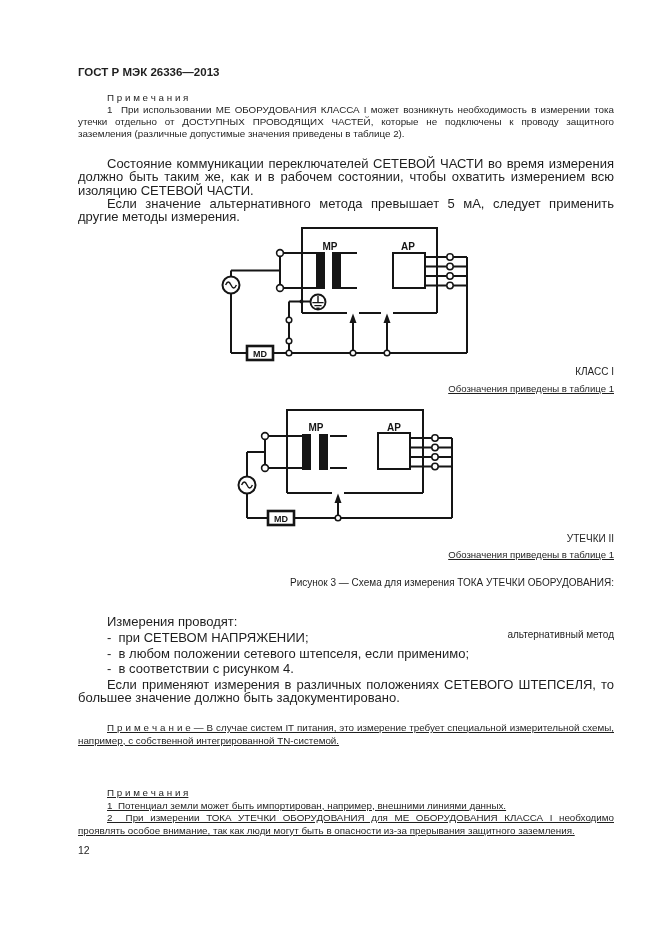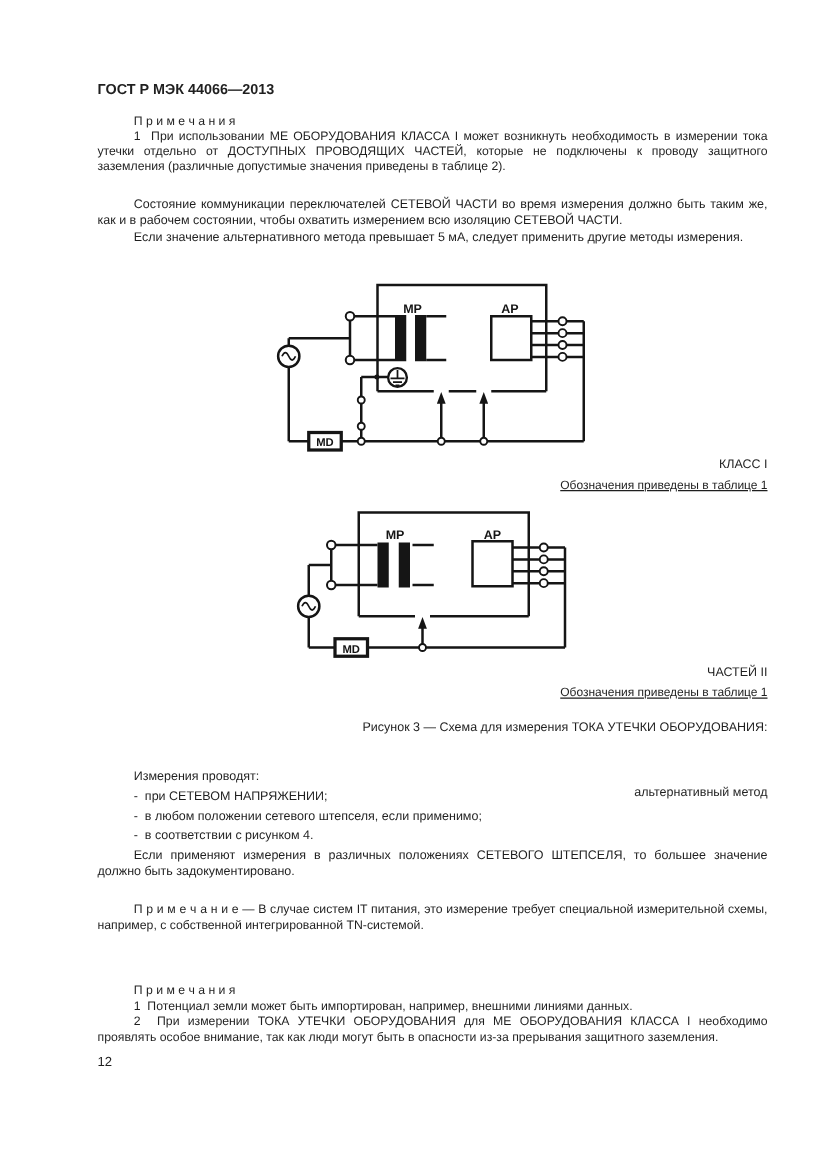--- a/index.html
+++ b/index.html
@@ -3,43 +3,43 @@
 <meta charset="utf-8">
 <style>
   html,body{margin:0;padding:0;background:#e8e8e8;}
   .page{
     position:relative; width:661px; height:936px; background:#ffffff;
     font-family:"Liberation Sans", sans-serif; color:#1f1f1f;
     margin:0 auto; overflow:hidden;
   }
   .abs{position:absolute;}
   .txtcol{left:78px; width:536px;}
-  .body{font-size:10px; line-height:13.3px;}
+  .body{font-size:13px; line-height:13.3px;}
   .small{font-size:9.8px; line-height:12px;}
-  .smallb{font-size:9.8px; line-height:12.6px;}
+  .smallb{font-size:9.8px; line-height:12.6px;text-decoration:underline;}
   p{margin:0; text-align:justify;}
   p.ind{text-indent:29px;}
   .bold{font-weight:bold;}
   .cap{left:78px; width:536px; text-align:center;}
   .cap p{text-align:right;}
   .class-label{font-size:10px;}
   .sym-note{font-size:9.6px;text-decoration:underline;}
   .figcap{font-size:10px;}
   .diagram{position:absolute;}
   .diagram path, .diagram circle{vector-effect:none;}
   svg text{font-family:"Liberation Sans", sans-serif; font-weight:bold; fill:#151515;}
   .heading-gap{margin-bottom:3px;}
   .bullet{margin:2.5px 0;}
 </style>
 </head>
 <body>
 
 <div class="page">
 
-  <div class="abs bold" style="left:78px; top:66px; font-size:11.5px;">ГОСТ Р МЭК 44066—2013</div>
+  <div class="abs bold" style="left:78px; top:66px; font-size:11.5px;">ГОСТ Р МЭК 26336—2013</div>
 
   <div class="abs txtcol small" style="top:92px;">
     <p class="ind">П р и м е ч а н и я</p>
     <p class="ind">1&nbsp;&nbsp;При использовании МЕ ОБОРУДОВАНИЯ КЛАССА I может возникнуть необходимость в измерении тока утечки отдельно от ДОСТУПНЫХ ПРОВОДЯЩИХ ЧАСТЕЙ, которые не подключены к проводу защитного заземления (различные допустимые значения приведены в таблице 2).</p>
   </div>
 
   <div class="abs txtcol body" style="top:157px;">
     <p class="ind">Состояние коммуникации переключателей СЕТЕВОЙ ЧАСТИ во время измерения должно быть таким же, как и в рабочем состоянии, чтобы охватить измерением всю изоляцию СЕТЕВОЙ ЧАСТИ.</p>
     <p class="ind">Если значение альтернативного метода превышает 5 мА, следует применить другие методы измерения.</p>
   </div>
@@ -158,21 +158,21 @@
       <circle cx="435" cy="447.5" r="3.2"></circle>
       <circle cx="435" cy="457" r="3.2"></circle>
       <circle cx="435" cy="466.5" r="3.2"></circle>
     </g>
     <circle cx="338" cy="518" r="2.8" fill="#fff" stroke="#151515" stroke-width="1.5"></circle>
 
     <path d="M338,493.5 L334.5,503 L341.5,503 Z" fill="#151515"></path>
   </svg>
 
   <div class="abs cap" style="top:533px;">
-    <p class="class-label">ЧАСТЕЙ II</p>
+    <p class="class-label">УТЕЧКИ II</p>
   </div>
   <div class="abs cap" style="top:549px;">
     <p class="sym-note">Обозначения приведены в таблице 1</p>
   </div>
 
   <div class="abs cap" style="top:577px;">
     <p class="figcap">Рисунок 3 — Схема для измерения ТОКА УТЕЧКИ ОБОРУДОВАНИЯ:</p>
   </div>
   <div class="abs cap" style="top:629px;">
     <p class="figcap">альтернативный метод</p>

